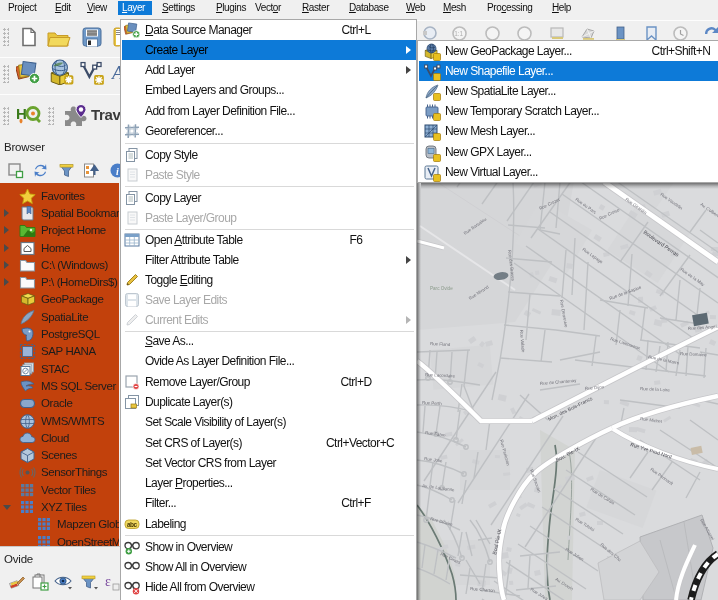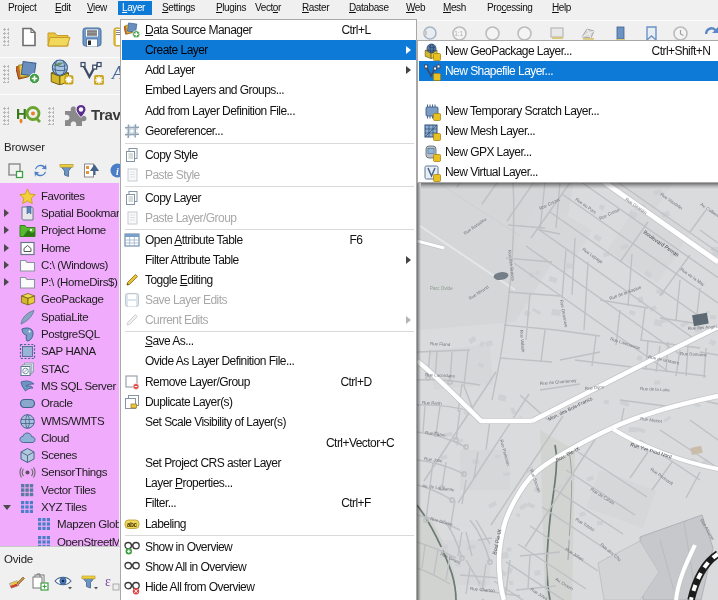--- a/index.html
+++ b/index.html
@@ -7,21 +7,21 @@
 #menubar{left:0;top:0;width:718px;height:16px;background:#f0f0f0;z-index:5}
 .mb{position:absolute;top:0;height:16px;line-height:16px;font-size:10px;letter-spacing:-0.4px;color:#101010}
 .mb u{text-decoration:underline}
 #mbhl{position:absolute;left:118px;top:1px;width:34px;height:14px;background:#0d7ad8}
 #toolbars{left:0;top:16px;width:718px;height:121px;background:#f0f0f0;z-index:1}
 .tsep{position:absolute;left:0;width:718px;height:1px;background:#dadada;border-bottom:1px solid #fdfdfd}
 .grip{position:absolute;width:6px;height:18px;
  background-image:radial-gradient(circle at 1.5px 1.5px,#b7b7b7 1px,transparent 1.2px);
  background-size:4px 4px}
 #browser{left:0;top:137px;width:120px;height:463px;background:#f0f0f0;z-index:2}
-#tree{position:absolute;left:0;top:46px;width:119px;height:363px;background:#f0abfc;overflow:hidden}
+#tree{position:absolute;left:0;top:46px;width:119px;height:363px;background:#c2410c;overflow:hidden}
 .trow{position:absolute;left:0;width:119px;height:17px;font-size:11.5px;letter-spacing:-0.4px;color:#1c1c1c;line-height:17px}
 .trow .lbl{position:absolute;left:41px;top:0;white-space:nowrap}
 .trow .lbl2{position:absolute;left:57px;top:0;white-space:nowrap}
 .arr{position:absolute;left:4px;top:4px;width:0;height:0;border-left:5px solid #4a4a4a;border-top:4px solid transparent;border-bottom:4px solid transparent}
 .arrd{position:absolute;left:3px;top:6px;width:0;height:0;border-top:5px solid #4a4a4a;border-left:4px solid transparent;border-right:4px solid transparent}
 .ticon{position:absolute;left:19px;top:0px;width:17px;height:17px}
 .ticon2{position:absolute;left:36px;top:0px;width:17px;height:17px}
 #layersp{left:0;top:546px;width:120px;height:54px;background:#f0f0f0;border-top:1px solid #c8c8c8;z-index:2}
 #menu{left:120px;top:19px;width:297px;height:581px;background:#fff;border:1px solid #a8a8a8;border-bottom:none;z-index:10}
 .mi{position:absolute;left:1px;width:294px;height:20px;font-size:12px;letter-spacing:-0.55px;color:#121212;line-height:20px}
@@ -905,24 +905,25 @@
             <rect x="1.5" y="4.5" width="10" height="10" fill="#fff" stroke="#8494a4" stroke-width="1"></rect>
             <rect x="7" y="10" width="5.5" height="4" fill="#e8c63e" stroke="#9a7a14" stroke-width="0.7"></rect>
           </svg>
         </div>
         <div class="txt">Duplicate Layer(s)</div>
       </div>
       <div class="mi " style="top:392.2px">
         <div class="txt">Set Scale Visibility of Layer(s)</div>
       </div>
       <div class="mi " style="top:412.5px">
+        <div class="txt">Set CRS of Layer(s)</div>
         <div class="sc">Ctrl+Vector+C</div>
       </div>
       <div class="mi " style="top:432.8px">
-        <div class="txt">Set Project CRS aster Layer</div>
+        <div class="txt">Set Vector CRS from Layer</div>
       </div>
       <div class="mi " style="top:453.1px">
         <div class="txt">Layer <u>P</u>roperties...</div>
       </div>
       <div class="mi " style="top:473.4px">
         <div class="txt">Filter...</div>
         <div class="sc">Ctrl+F</div>
       </div>
       <div class="mi " style="top:493.7px">
         <div class="micon">
@@ -985,20 +986,30 @@
           <svg class="icn" width="18" height="18" viewBox="0 0 18 18">
             <path d="M3,3.5 L8,13 L12,5.5 L15.5,3.5" fill="none" stroke="#3c4c68" stroke-width="1.7"></path>
             <rect x="1.6" y="2" width="3" height="3" fill="#fff" stroke="#3c4c68" stroke-width="1"></rect>
             <rect x="10.6" y="4" width="3" height="3" fill="#fff" stroke="#3c4c68" stroke-width="1"></rect>
             <rect x="14" y="2" width="3" height="3" fill="#fff" stroke="#3c4c68" stroke-width="1"></rect>
             <rect x="10.5" y="10.5" width="7" height="7" rx="1" fill="#e8c020" stroke="#a07808" stroke-width="0.7"></rect>
           </svg>
         </div>
         <div class="txt">New Shapefile Layer...</div>
       </div>
+      <div class="si " style="top:39.9px">
+        <div class="sicon">
+          <svg class="icn" width="18" height="18" viewBox="0 0 18 18">
+            <path d="M3,15 C4,9 8,4 15,2 C13,8 9,12 5,14 Z" fill="#8ba6c4" stroke="#5a7694" stroke-width="0.8"></path>
+            <path d="M3,15 C6,11 10,7 14,3" stroke="#45617f" stroke-width="0.8" fill="none"></path>
+            <rect x="10.5" y="10.5" width="7" height="7" rx="1" fill="#e8c020" stroke="#a07808" stroke-width="0.7"></rect>
+          </svg>
+        </div>
+        <div class="txt">New SpatiaLite Layer...</div>
+      </div>
       <div class="si " style="top:60.1px">
         <div class="sicon">
           <svg class="icn" width="18" height="18" viewBox="0 0 18 18">
             <rect x="3" y="4" width="12" height="9" rx="1" fill="#7a9cc4" stroke="#44618a" stroke-width="0.9"></rect>
             <path d="M4.5,4 L4.5,1.5 M7,4 L7,1.5 M9.5,4 L9.5,1.5 M12,4 L12,1.5 M4.5,13 L4.5,15.5 M7,13 L7,15.5 M9.5,13 L9.5,15.5 M12,13 L12,15.5" stroke="#44618a" stroke-width="1"></path>
             <rect x="10.5" y="10.5" width="7" height="7" rx="1" fill="#e8c020" stroke="#a07808" stroke-width="0.7"></rect>
           </svg>
         </div>
         <div class="txt">New Temporary Scratch Layer...</div>
       </div>

